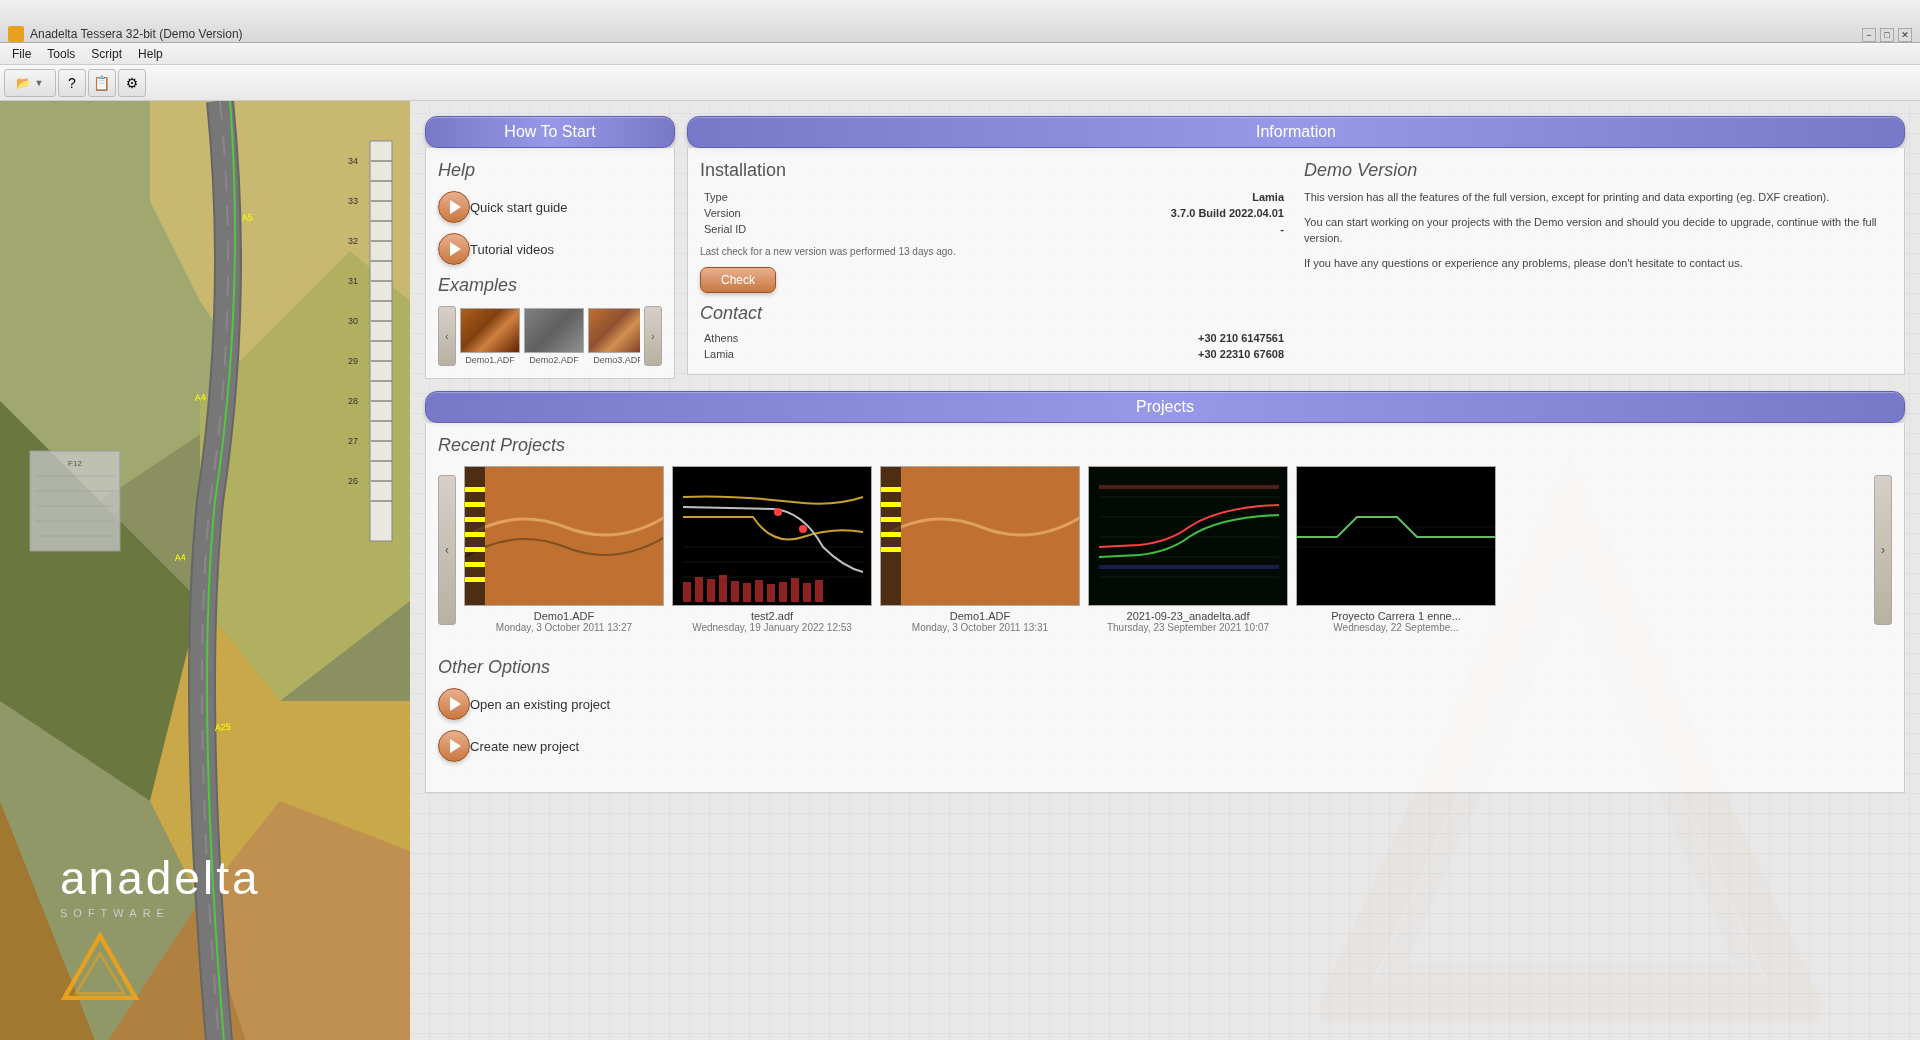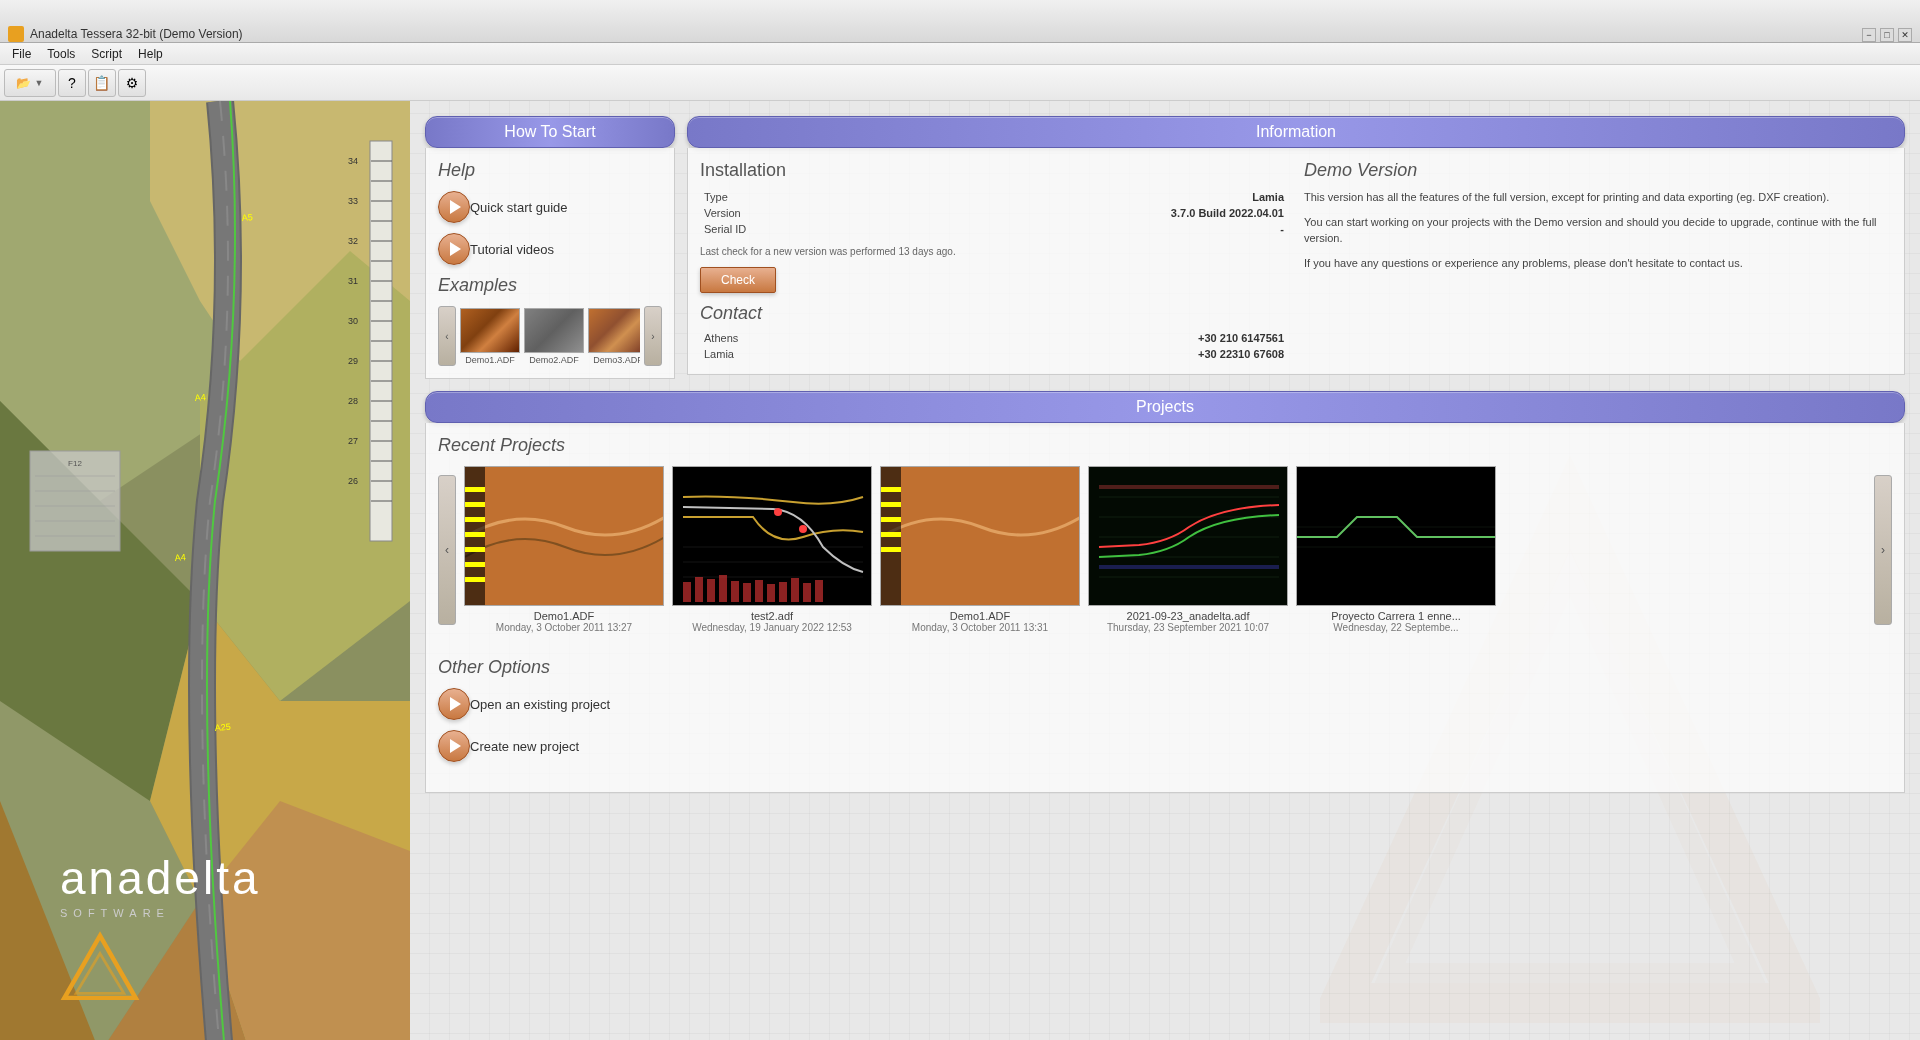--- a/index.html
+++ b/index.html
@@ -336,21 +336,21 @@
     .info-note {
       font-size: 10px;
       color: #666;
       margin-top: 8px;
       line-height: 1.4;
     }
 
     .check-btn {
       background: linear-gradient(to bottom, #e8b090, #c87840);
       border: 1px solid #a05020;
-      border-radius: 2px;
+      border-radius: 7px;
       padding: 5px 20px;
       color: white;
       font-size: 12px;
       cursor: pointer;
       margin-top: 8px;
       box-shadow: 0 2px 4px rgba(0,0,0,0.2);
     }
 
     .contact-title {
       font-style: italic;

